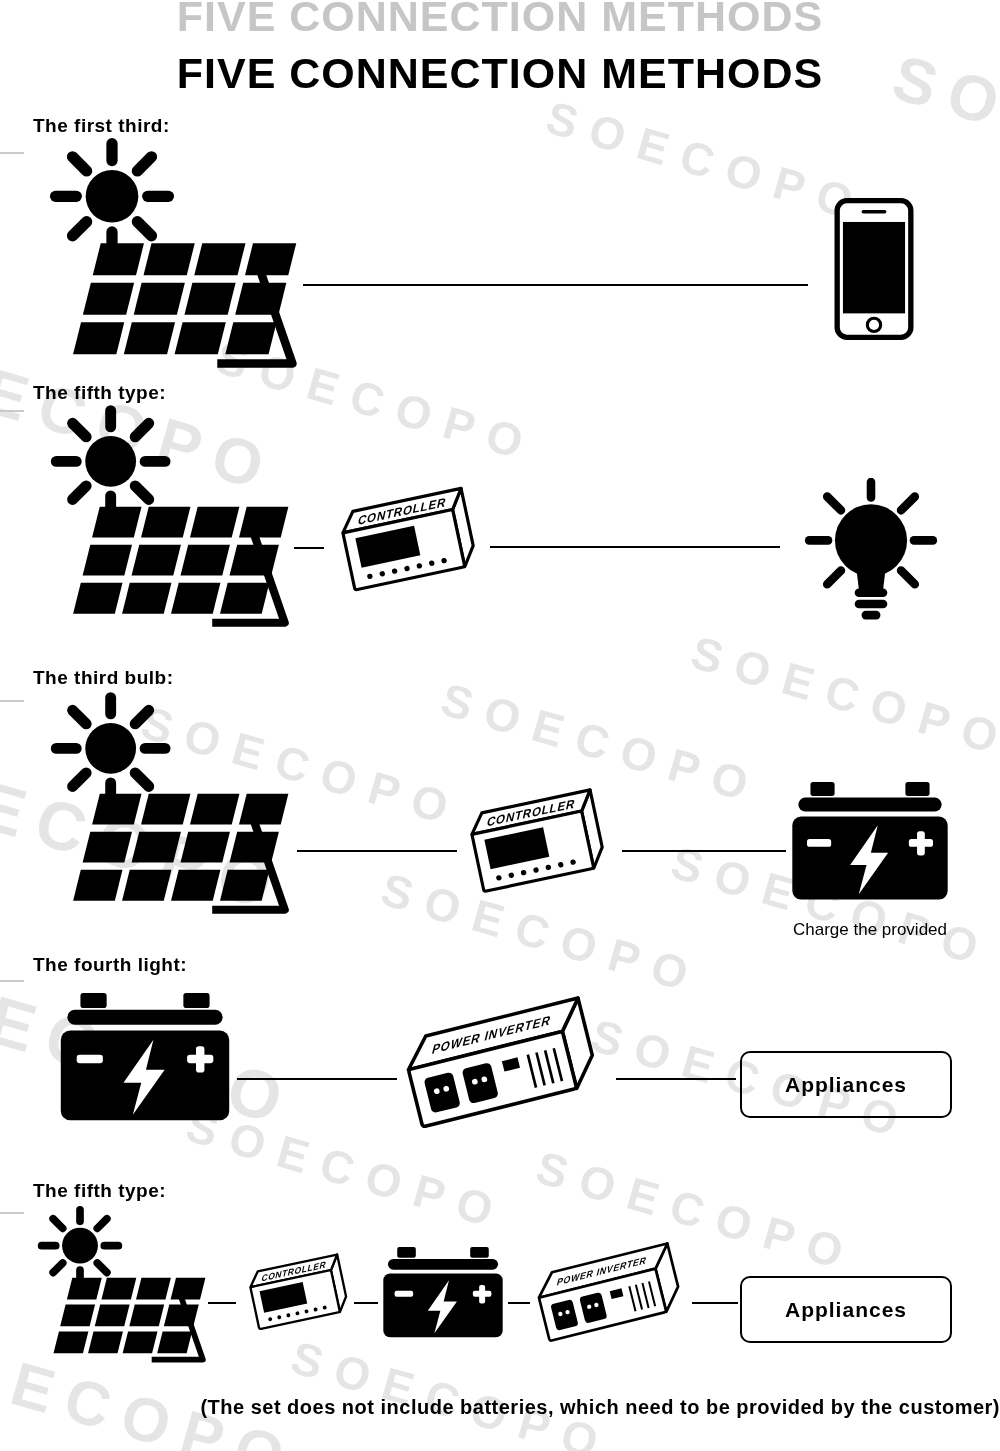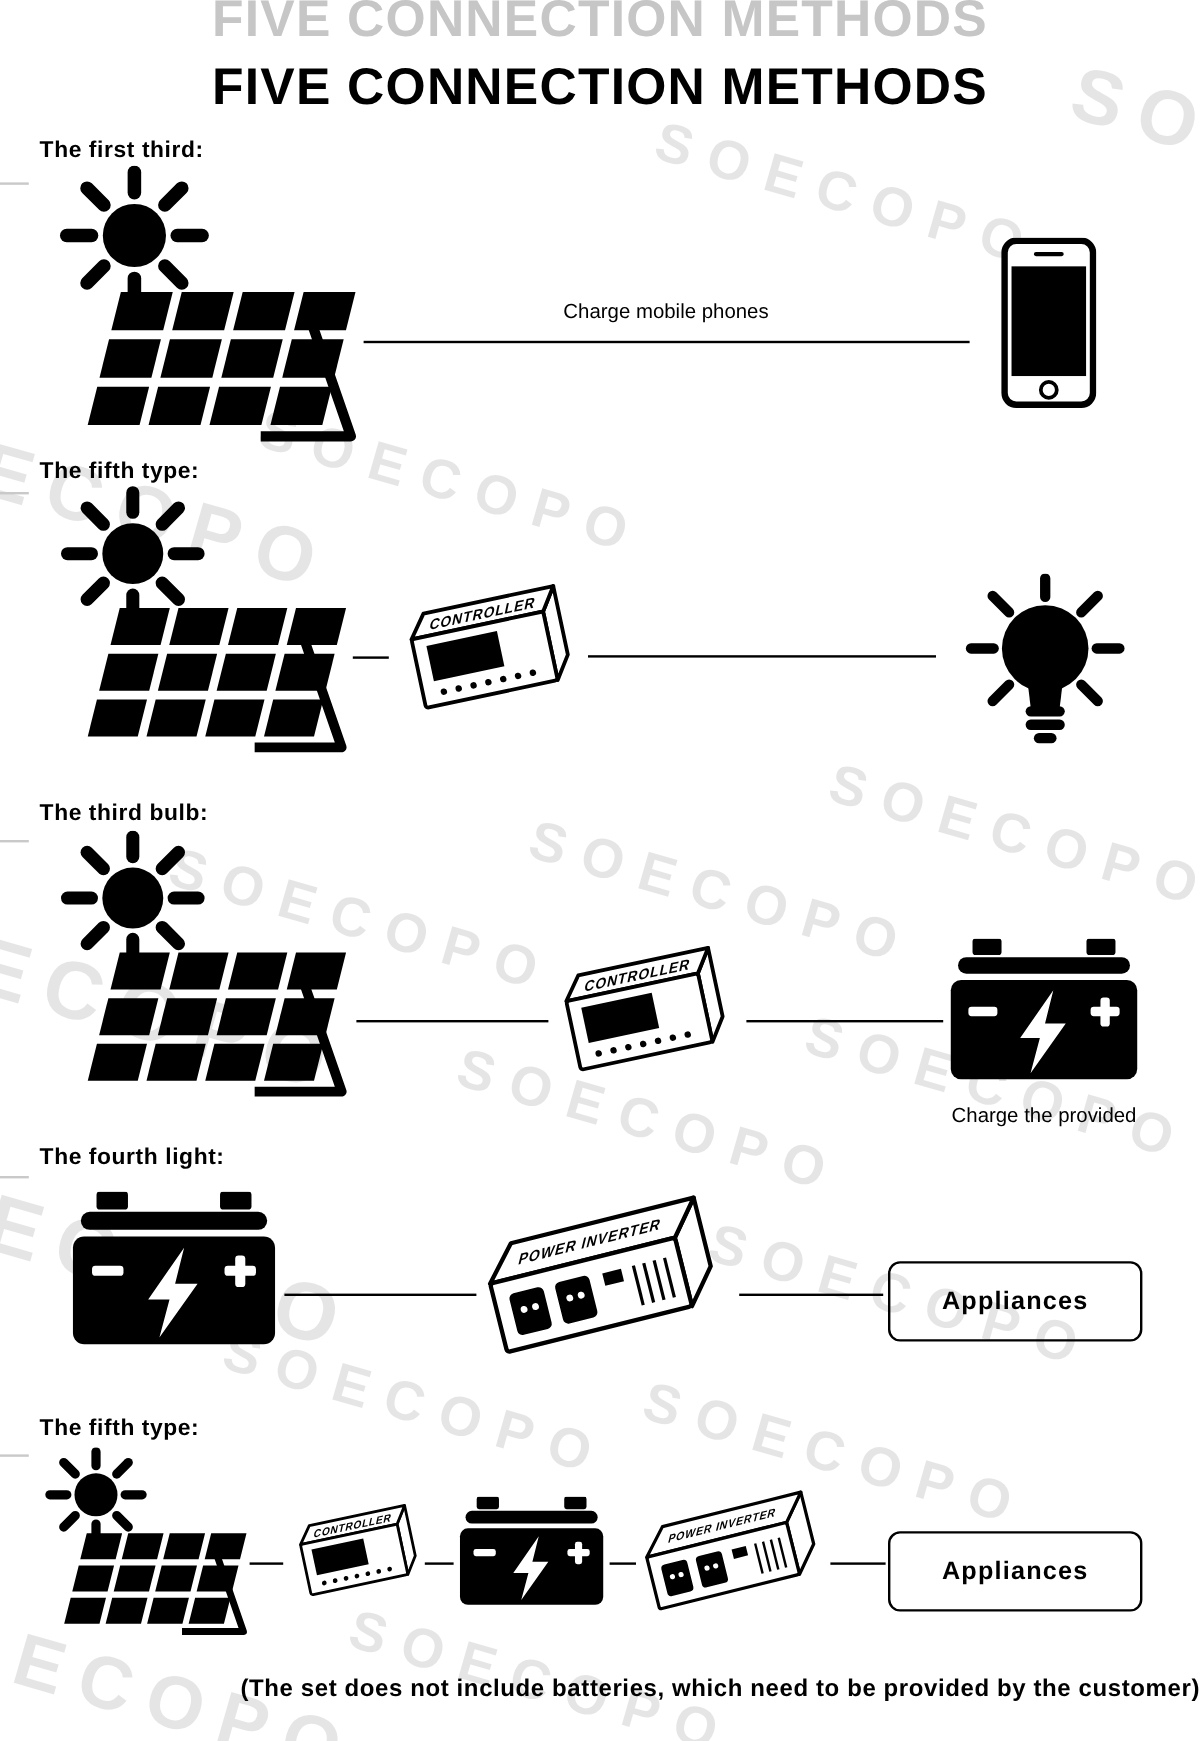--- a/index.html
+++ b/index.html
@@ -175,21 +175,20 @@
   <div class="tick" style="top:980px"></div>
   <div class="tick" style="top:1212px"></div>
 
   <div class="ghost-title">FIVE CONNECTION METHODS</div>
   <h1 class="title">FIVE CONNECTION METHODS</h1>
 
   <div class="heading" style="top:115px">The first third:</div>
   <svg class="icon" style="left:18px; top:138px; width:282px; height:235px">
       <use href="#sym-solar"></use>
     </svg>
-  <div class="caption" style="left:300px; top:250px; width:510px">Charge mobile phones</div>
   <div class="line" style="left:303px; top:284px; width:505px"></div>
   <svg class="icon" style="left:834px; top:198px; width:80px; height:142px">
       <use href="#sym-phone"></use>
     </svg>
 
   <div class="heading" style="top:382px">The fifth type:</div>
   <svg class="icon" style="left:20px; top:405px; width:272px; height:227px">
       <use href="#sym-solar"></use>
     </svg>
   <div class="line" style="left:294px; top:547px; width:30px"></div>

